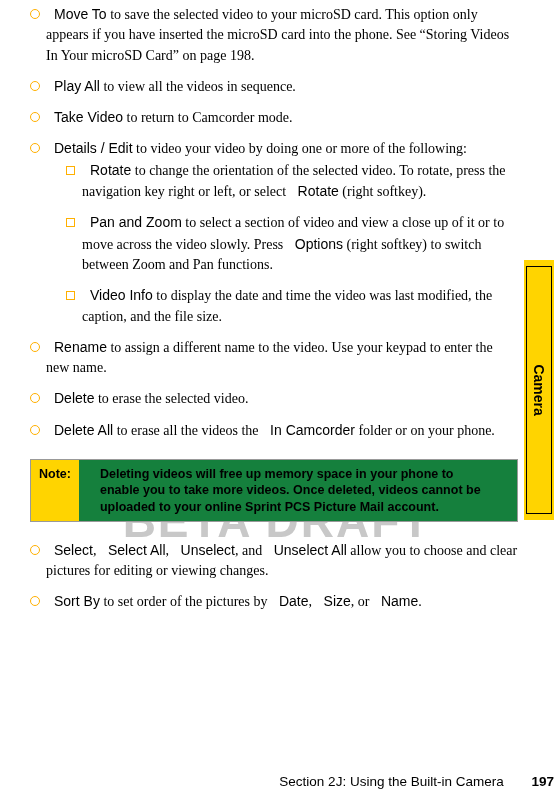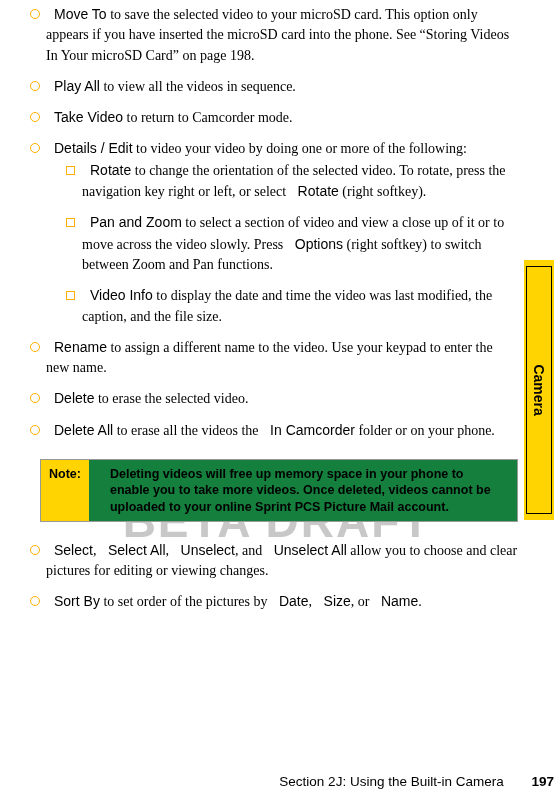--- a/index.html
+++ b/index.html
@@ -76,21 +76,21 @@
     left: 20px;
     top: 6px;
     width: 7px;
     height: 7px;
     border: 1.5px solid #ffb000;
   }
   .b { font-family: Arial, Helvetica, sans-serif; font-weight: normal; padding-left: 8px; }
   .note-box {
     display: flex;
     border: 1px solid #999;
-    margin: 18px 0 18px 12px;
+    margin: 18px 0 18px 2px;
     font-family: Arial, Helvetica, sans-serif;
     font-size: 12.5px;
     line-height: 1.3;
   }
   .note-label {
     background: #ffd400;
     font-weight: bold;
     padding: 6px 8px;
     display:flex;
     align-items:flex-start;

